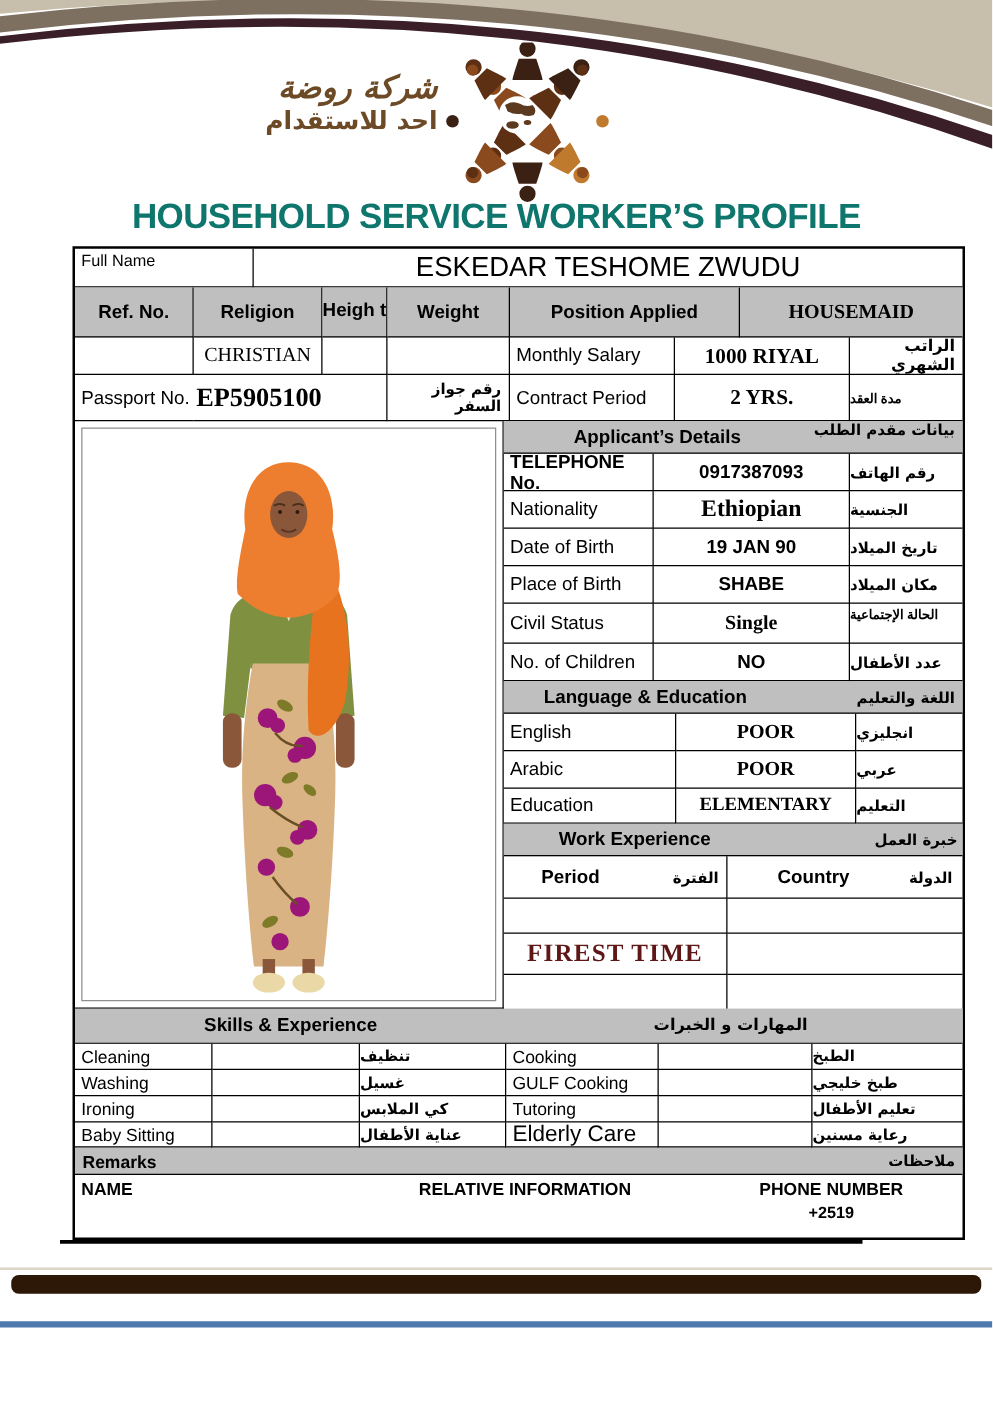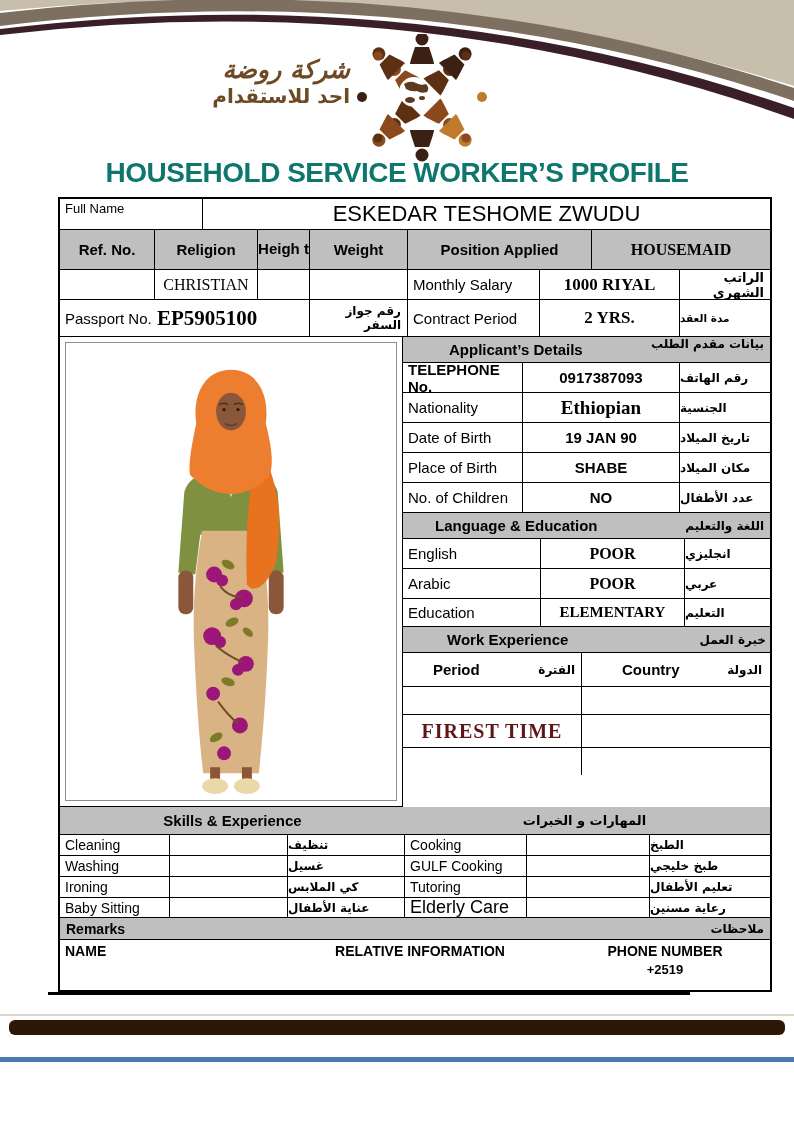--- a/index.html
+++ b/index.html
@@ -19,21 +19,21 @@
   .cl{box-sizing:border-box;border-right:1px solid #000;border-bottom:1px solid #000;
       display:flex;align-items:center;overflow:hidden;font-size:15px;}
   .ce{border-right:none;}
   .nb{border-bottom:none;}
   .gy{background:#bfbfbf;font-weight:bold;}
   .cc{justify-content:center;text-align:right;}
   .pl{padding-left:5px;}
   .aa{justify-content:flex-end;padding-right:6px;direction:rtl;
       font-family:"DejaVu Sans",sans-serif;font-weight:bold;font-size:12px;}
   .sv{font-family:"Liberation Serif",serif;font-weight:bold;}
-  .tiny{font-size:10.5px;}
+  .tiny{font-size:10.5px;font-family:Liberation Serif, serif;}
   .hdr2{display:flex;justify-content:space-between;align-items:center;}
   .firest{font-family:"Liberation Serif",serif;font-weight:bold;font-size:20px;color:#5e1616;letter-spacing:1px;}
   .photo-wrap{box-sizing:border-box;border-right:1px solid #000;border-bottom:1px solid #000;padding:5px;}
   .photo-inner{width:100%;height:100%;border:1px solid #8f8f8f;background:#fff;
                display:flex;justify-content:center;align-items:flex-end;box-sizing:border-box;}
   .bar-black{position:absolute;left:48px;top:992px;width:642px;height:3px;background:#000;}
   .line-faint{position:absolute;left:0;top:1014px;width:100%;height:2px;background:#ddd5c6;}
   .bar-brown{position:absolute;left:9px;top:1020px;width:776px;height:15px;background:#2d1808;border-radius:6px;}
   .bar-blue{position:absolute;left:0;top:1057px;width:100%;height:5px;background:#4d79ae;}
   .relrow{position:relative;font-weight:bold;}
@@ -178,21 +178,21 @@
             <rect x="126" y="422" width="10" height="16" fill="#8a573a"></rect>
             <ellipse cx="99" cy="441" rx="13" ry="8" fill="#ead9a6"></ellipse>
             <ellipse cx="131" cy="441" rx="13" ry="8" fill="#ead9a6"></ellipse>
           </svg>
         </div>
       </div>
 
       <div style="width:367px;display:flex;flex-direction:column">
 
         <div class="cl ce gy hdr2" style="height:26px;padding:0 6px">
-          <span style="margin-left:40px">Applicant’s Details</span>
+          <span style="margin-left:50px">Applicant’s Details</span>
           <span class="aa" style="border:none;padding:0;align-self:flex-start" dir="rtl">بيانات مقدم الطلب</span>
         </div>
 
         <div class="row" style="height:30px">
           <div class="cl pl" style="width:120px;font-weight:bold">TELEPHONE No.</div>
           <div class="cl cc" style="width:157px;font-weight:bold">0917387093</div>
           <div class="cl ce aa" style="width:90px" dir="rtl">رقم الهاتف</div>
         </div>
         <div class="row" style="height:30px">
           <div class="cl pl" style="width:120px">Nationality</div>
@@ -201,20 +201,25 @@
         </div>
         <div class="row" style="height:30px">
           <div class="cl pl" style="width:120px">Date of Birth</div>
           <div class="cl cc" style="width:157px;font-weight:bold">19 JAN 90</div>
           <div class="cl ce aa" style="width:90px" dir="rtl">تاريخ الميلاد</div>
         </div>
         <div class="row" style="height:30px">
           <div class="cl pl" style="width:120px">Place of Birth</div>
           <div class="cl cc" style="width:157px;font-weight:bold">SHABE</div>
           <div class="cl ce aa" style="width:90px" dir="rtl">مكان الميلاد</div>
+        </div>
+        <div class="row" style="height:32px">
+          <div class="cl pl" style="width:120px">Civil Status</div>
+          <div class="cl cc sv" style="width:157px;font-size:16px">Single</div>
+          <div class="cl ce aa tiny" style="width:90px;align-items:flex-start;padding-top:2px" dir="rtl">الحالة الإجتماعية</div>
         </div>
         <div class="row" style="height:30px">
           <div class="cl pl" style="width:120px">No. of Children</div>
           <div class="cl cc" style="width:157px;font-weight:bold">NO</div>
           <div class="cl ce aa" style="width:90px" dir="rtl">عدد الأطفال</div>
         </div>
 
         <div class="cl ce gy hdr2" style="height:26px;padding:0 6px">
           <span style="margin-left:26px">Language &amp; Education</span>
           <span class="aa" style="border:none;padding:0" dir="rtl">اللغة والتعليم</span>

